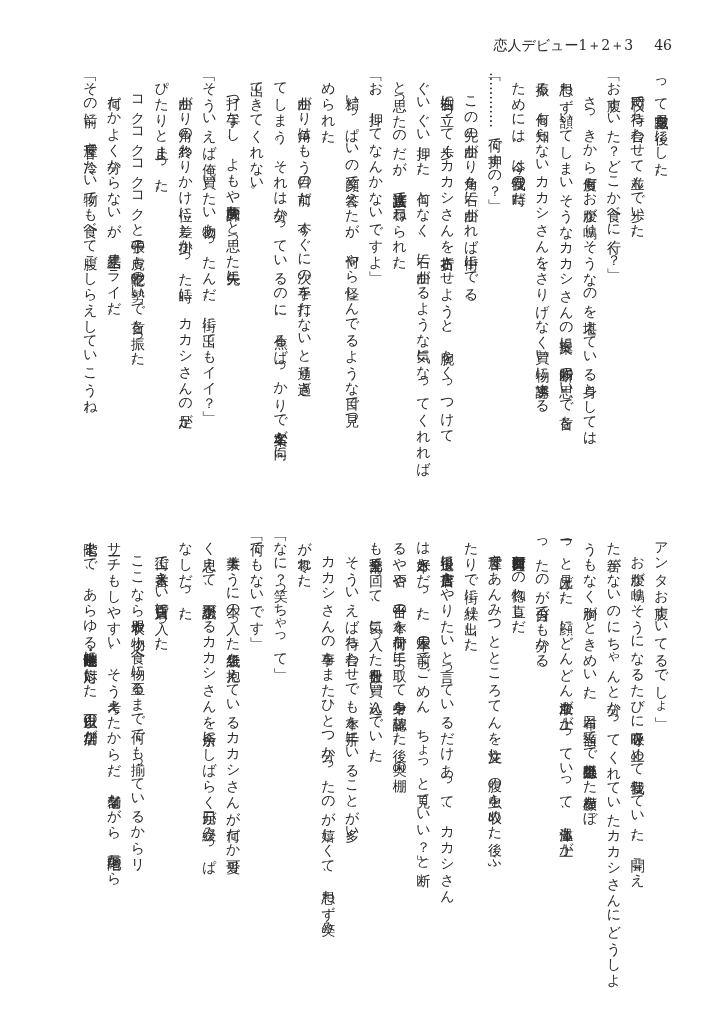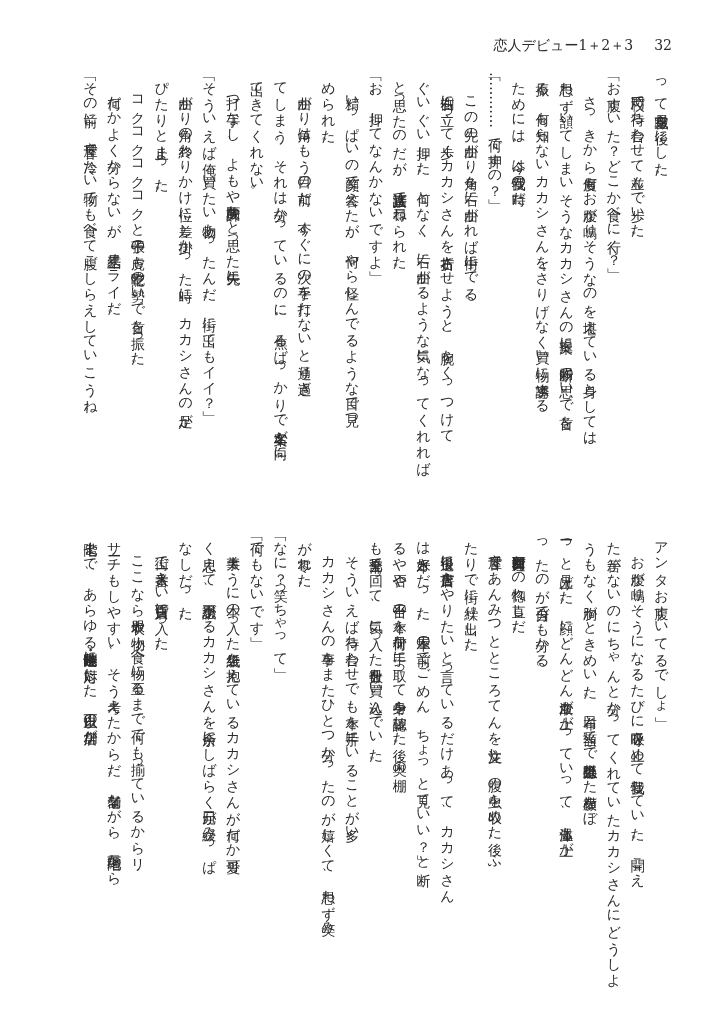--- a/index.html
+++ b/index.html
@@ -57,21 +57,21 @@
       letter-spacing: 0;
     }
   </style>
 </head>
 <body>
 
 <div class="page">
 
   <div class="running-header">
     <span>恋人デビュー1＋2＋3</span>
-    <span class="page-no">32</span>
+    <span class="page-no">46</span>
   </div>
 
   <div class="text-block upper">
     <div class="col">って職員室を後にした。</div>
     <div class="col">　校門で待ち合わせて並んで歩いた。</div>
     <div class="col">「お腹すいた？どこか食べに行く？」</div>
     <div class="col">　さっきから何度もお腹が鳴りそうなのを堪えている身としては、</div>
     <div class="col">思わず頷いてしまいそうなカカシさんの提案に、断腸の思いで首を</div>
     <div class="col">振る。何も知らないカカシさんを『さりげなく』買い物に誘導する</div>
     <div class="col">ためには、今は我慢の時だ。</div>

